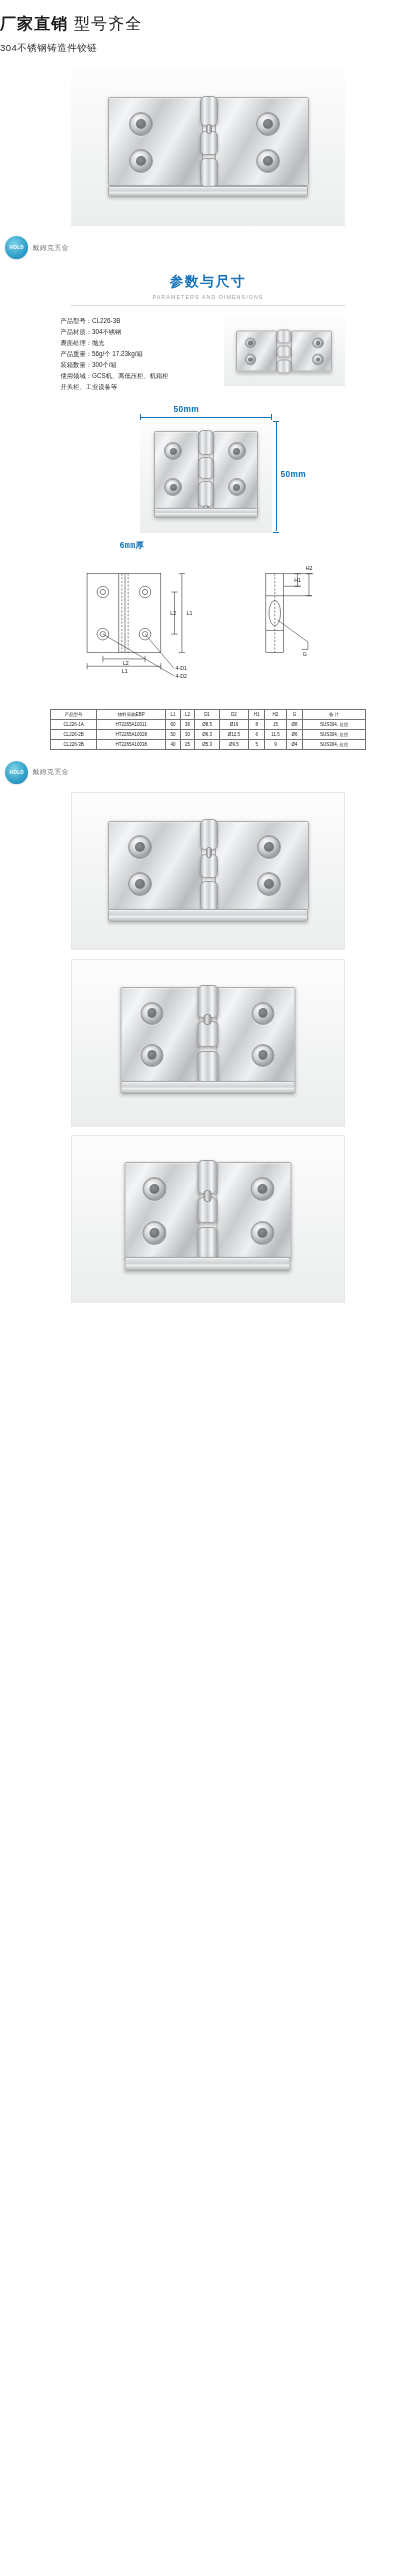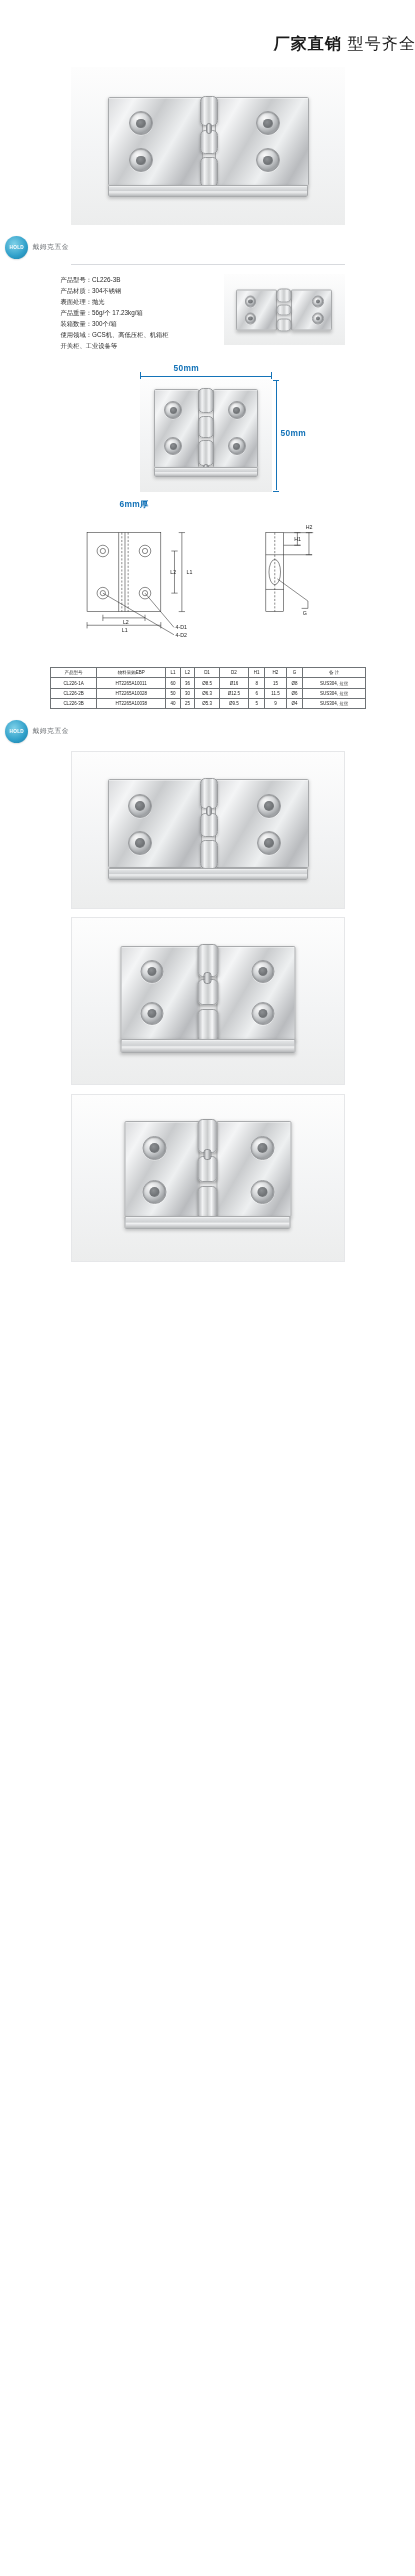--- a/index.html
+++ b/index.html
@@ -8,22 +8,21 @@
     width: 416px;
     background: #ffffff;
     font-family: "Liberation Sans", "DejaVu Sans", sans-serif;
     color: #222;
   }
   .page { width: 416px; position: relative; overflow: hidden; }
 
   
   .header {
     padding: 13.7px 0 3.2px 0;
-    text-align: right;
-    margin-top: 20px;
+    text-align: left;
   }
   .header .line1 {
     font-size: 16px;
     font-weight: bold;
     letter-spacing: 1.1px;
     color: #1b1b1b;
   }
   .header .line1 .thin { font-weight: normal; }
   .header .line2 {
     margin-top: 7.4px;
@@ -221,20 +220,21 @@
 </head>
 <body>
 
 <div class="page">
 
   <div class="header">
     <div class="line1">
       <span>厂家直销</span>
       <span class="thin">型号齐全</span>
     </div>
+    <div class="line2">304不锈钢铸造件铰链</div>
   </div>
 
   <div class="hero photo">
     <div class="hinge" style="width:210px;height:110px;">
 
       <div class="leaf" style="left:5.3px;top:5.3px;width:95px;height:89px;"></div>
       <div class="leaf" style="left:112px;top:5.3px;width:94px;height:89px;"></div>
 
       <div class="knuckle" style="left:97px;top:4.2px;width:18px;height:30.5px;"></div>
       <div class="knuckle" style="left:97px;top:39px;width:18px;height:24px;"></div>
@@ -248,20 +248,24 @@
 
       <div class="leaf front" style="left:5.3px;top:94px;width:200px;height:11.6px;"></div>
     </div>
   </div>
 
   <div class="brandbar">
     <div class="brand-logo">HOLD</div>
     <div class="brand-name">戴姆克五金</div>
   </div>
 
+  <div class="section-title">
+    <div class="cn">参数与尺寸</div>
+    <div class="en">PARAMETERS AND DIMENSIONS</div>
+  </div>
   <div class="title-rule"></div>
 
   <div class="spec-wrap">
     <div class="spec-list">
       <div class="row">
         <span class="k">产品型号：</span><span class="v">CL226-3B</span>
       </div>
       <div class="row">
         <span class="k">产品材质：</span><span class="v">304不锈钢</span>
       </div>
@@ -318,21 +322,21 @@
         <div class="knuckle" style="left:47px;top:55px;width:16px;height:26px;"></div>
         <div class="pin" style="left:52px;top:79px;width:6.3px;height:11.6px;"></div>
         <div class="hole" style="left:13.7px;top:16px;width:18px;height:18px;"></div>
         <div class="hole" style="left:13.7px;top:52px;width:18px;height:18px;"></div>
         <div class="hole" style="left:77px;top:16px;width:18px;height:18px;"></div>
         <div class="hole" style="left:77px;top:52px;width:18px;height:18px;"></div>
         <div class="leaf front" style="left:3.2px;top:82px;width:104px;height:9.5px;"></div>
       </div>
     </div>
 
-    <div class="dim-label" style="left:59px; top:140px;">6mm厚</div>
+    <div class="dim-label" style="left:59px; top:140px;font-family:Liberation Mono, monospace;">6mm厚</div>
   </div>
 
   <div class="tech-wrap">
     <svg width="158" height="137" viewBox="0 0 300 260">
       <g fill="none" stroke="#222" stroke-width="1">
         <rect x="40" y="20" width="140" height="150"></rect>
         <line x1="100" y1="20" x2="100" y2="170"></line>
         <line x1="106" y1="20" x2="106" y2="170" stroke-dasharray="4 3"></line>
         <line x1="112" y1="20" x2="112" y2="170"></line>
         <line x1="118" y1="20" x2="118" y2="170" stroke-dasharray="4 3"></line>

